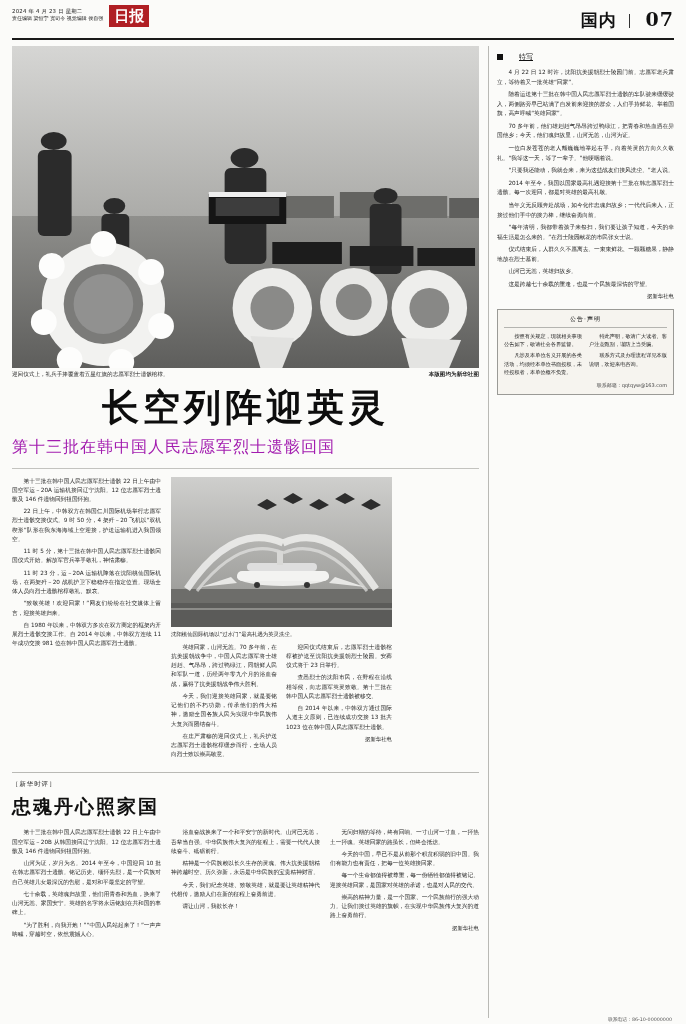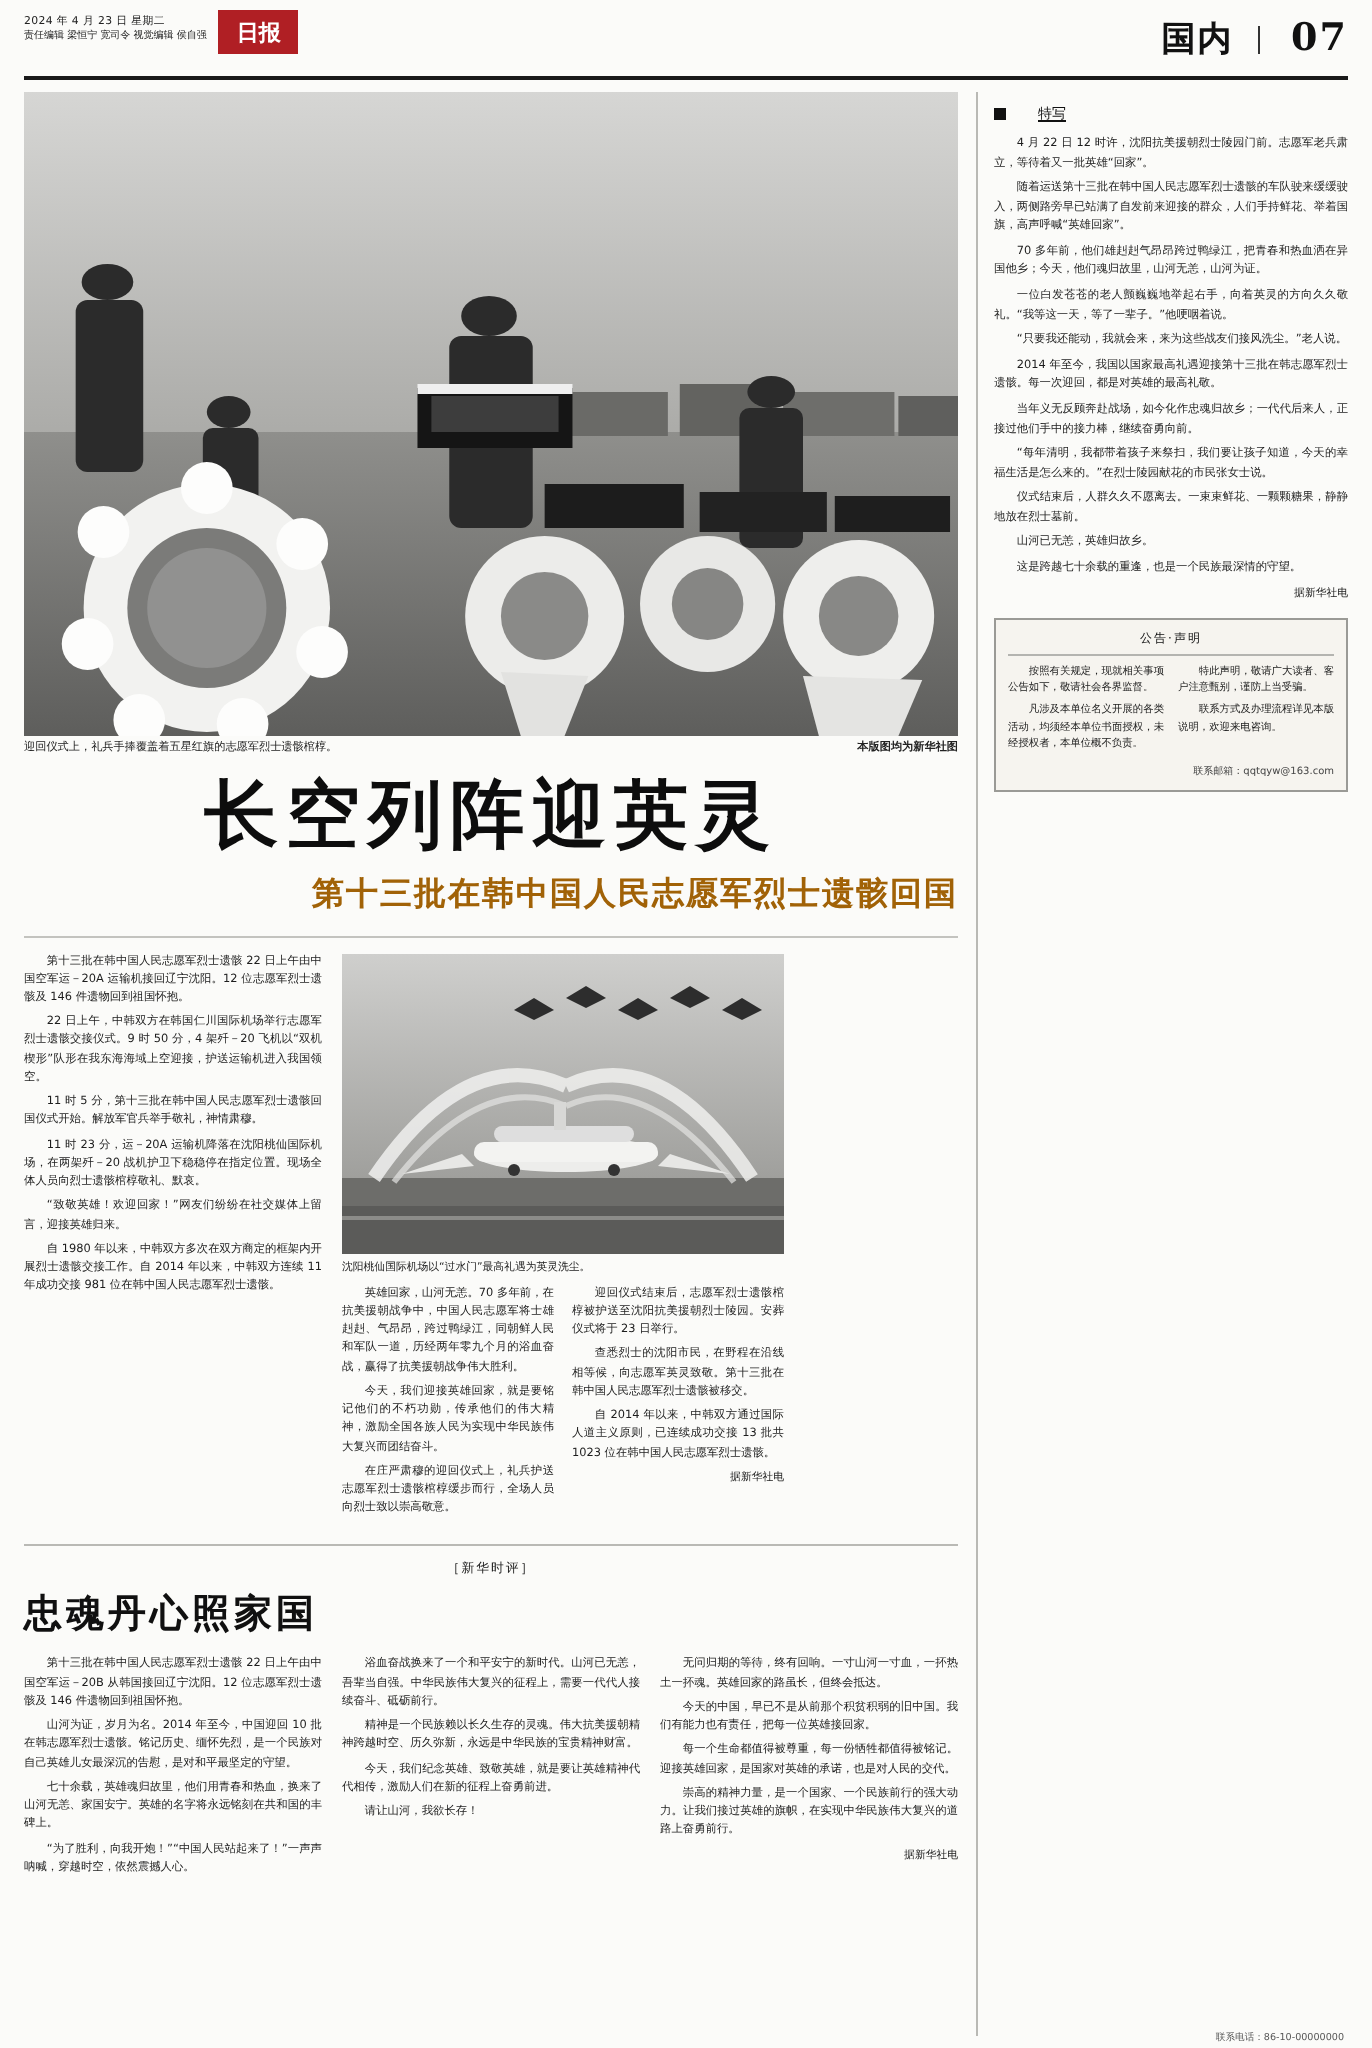--- a/index.html
+++ b/index.html
@@ -11,21 +11,21 @@
   }
   
   .masthead{display:flex;align-items:flex-start;justify-content:space-between;
             height:34px;padding-top:4px;border-bottom:2px solid #1a1a1a;}
   .mast-left{display:flex;align-items:flex-start;gap:6px;}
   .mast-meta{font-size:5.0px;line-height:1.5;color:#222;padding-top:3px;}
   .mast-meta .d1{font-size:5.4px;letter-spacing:.2px;}
   .mast-logo{
     width:40px;height:22px;background:#b01f24;color:#fff;
     display:flex;align-items:center;justify-content:center;
-    font-family:"DejaVu Serif","Liberation Serif",serif;font-size:11px;font-weight:700;
+    font-family:"DejaVu Serif","Liberation Serif",serif;font-size:15px;font-weight:700;
     margin-top:1px;
   }
   .mast-right{font-family:"DejaVu Serif","Liberation Serif",serif;
     font-size:17px;font-weight:700;color:#111;letter-spacing:1px;padding-top:4px;}
   .mast-right .num{font-size:19px;margin-left:4px;}
   .mast-sep{display:inline-block;width:1px;height:14px;background:#333;margin:0 5px;vertical-align:-2px;}
 
   
   .body-wrap{display:flex;gap:9px;padding-top:6px;height:978px;box-sizing:border-box;}
   .col-left{width:470px;}
@@ -38,40 +38,40 @@
            font-size:5.6px;color:#222;padding:3px 0 0 0;line-height:1.4;}
   .cap-row .credit{font-weight:700;white-space:nowrap;}
 
   
   .headline{
     text-align:center;font-family:"DejaVu Serif","Liberation Serif",serif;
     font-weight:700;color:#0d0d0d;font-size:37px;letter-spacing:4px;
     margin-top:8px;line-height:1.1;
   }
   .subhead{
-    text-align:right;font-family:"DejaVu Serif","Liberation Serif",serif;
-    font-weight:700;color:#a16207;font-size:16px;letter-spacing:1px;margin-top:9px;
+    text-align:left;font-family:"DejaVu Serif","Liberation Serif",serif;
+    font-weight:400;color:#a21caf;font-size:16px;letter-spacing:1px;margin-top:9px;
   }
   .rule-thin{height:1px;background:#c3c3bf;margin:10px 0 8px 0;}
 
   
   .art3{display:flex;gap:10px;margin-top:6px;}
   .tcol{font-size:5.7px;line-height:1.62;color:#1d1d1d;text-align:justify;}
   .tcol p{margin:0 0 3px 0;text-indent:2em;}
   .w150{width:149px;}
   .w220{width:221px;}
 
   .inner-photo{width:221px;height:150px;overflow:hidden;background:#8a8a8a;}
   .inner-photo svg{display:block;width:100%;height:100%;}
   .inner-cap{font-size:5.4px;line-height:1.5;color:#222;text-align:justify;margin-top:3px;}
   .sig{text-align:right;font-size:5.4px;color:#222;margin-top:2px;}
 
   
   .comment-wrap{margin-top:10px;border-top:1px solid #b9b9b5;padding-top:7px;}
-  .tag{text-align:center;font-size:6.4px;color:#222;letter-spacing:1px;}
+  .tag{font-size:6.4px;color:#222;letter-spacing:1px;}
   .comment-title{
     font-family:"DejaVu Serif","Liberation Serif",serif;
     font-weight:700;font-size:19px;letter-spacing:2px;color:#101010;margin:5px 0 8px 0;
   }
   .art3b{display:flex;gap:10px;}
   .w150b{width:149px;}
 
   
   .tf-label{display:flex;align-items:center;gap:16px;font-size:7px;color:#111;margin:6px 0 6px 0;text-decoration:underline;}
   .tf-sq{width:6px;height:6px;background:#111;display:inline-block;}

